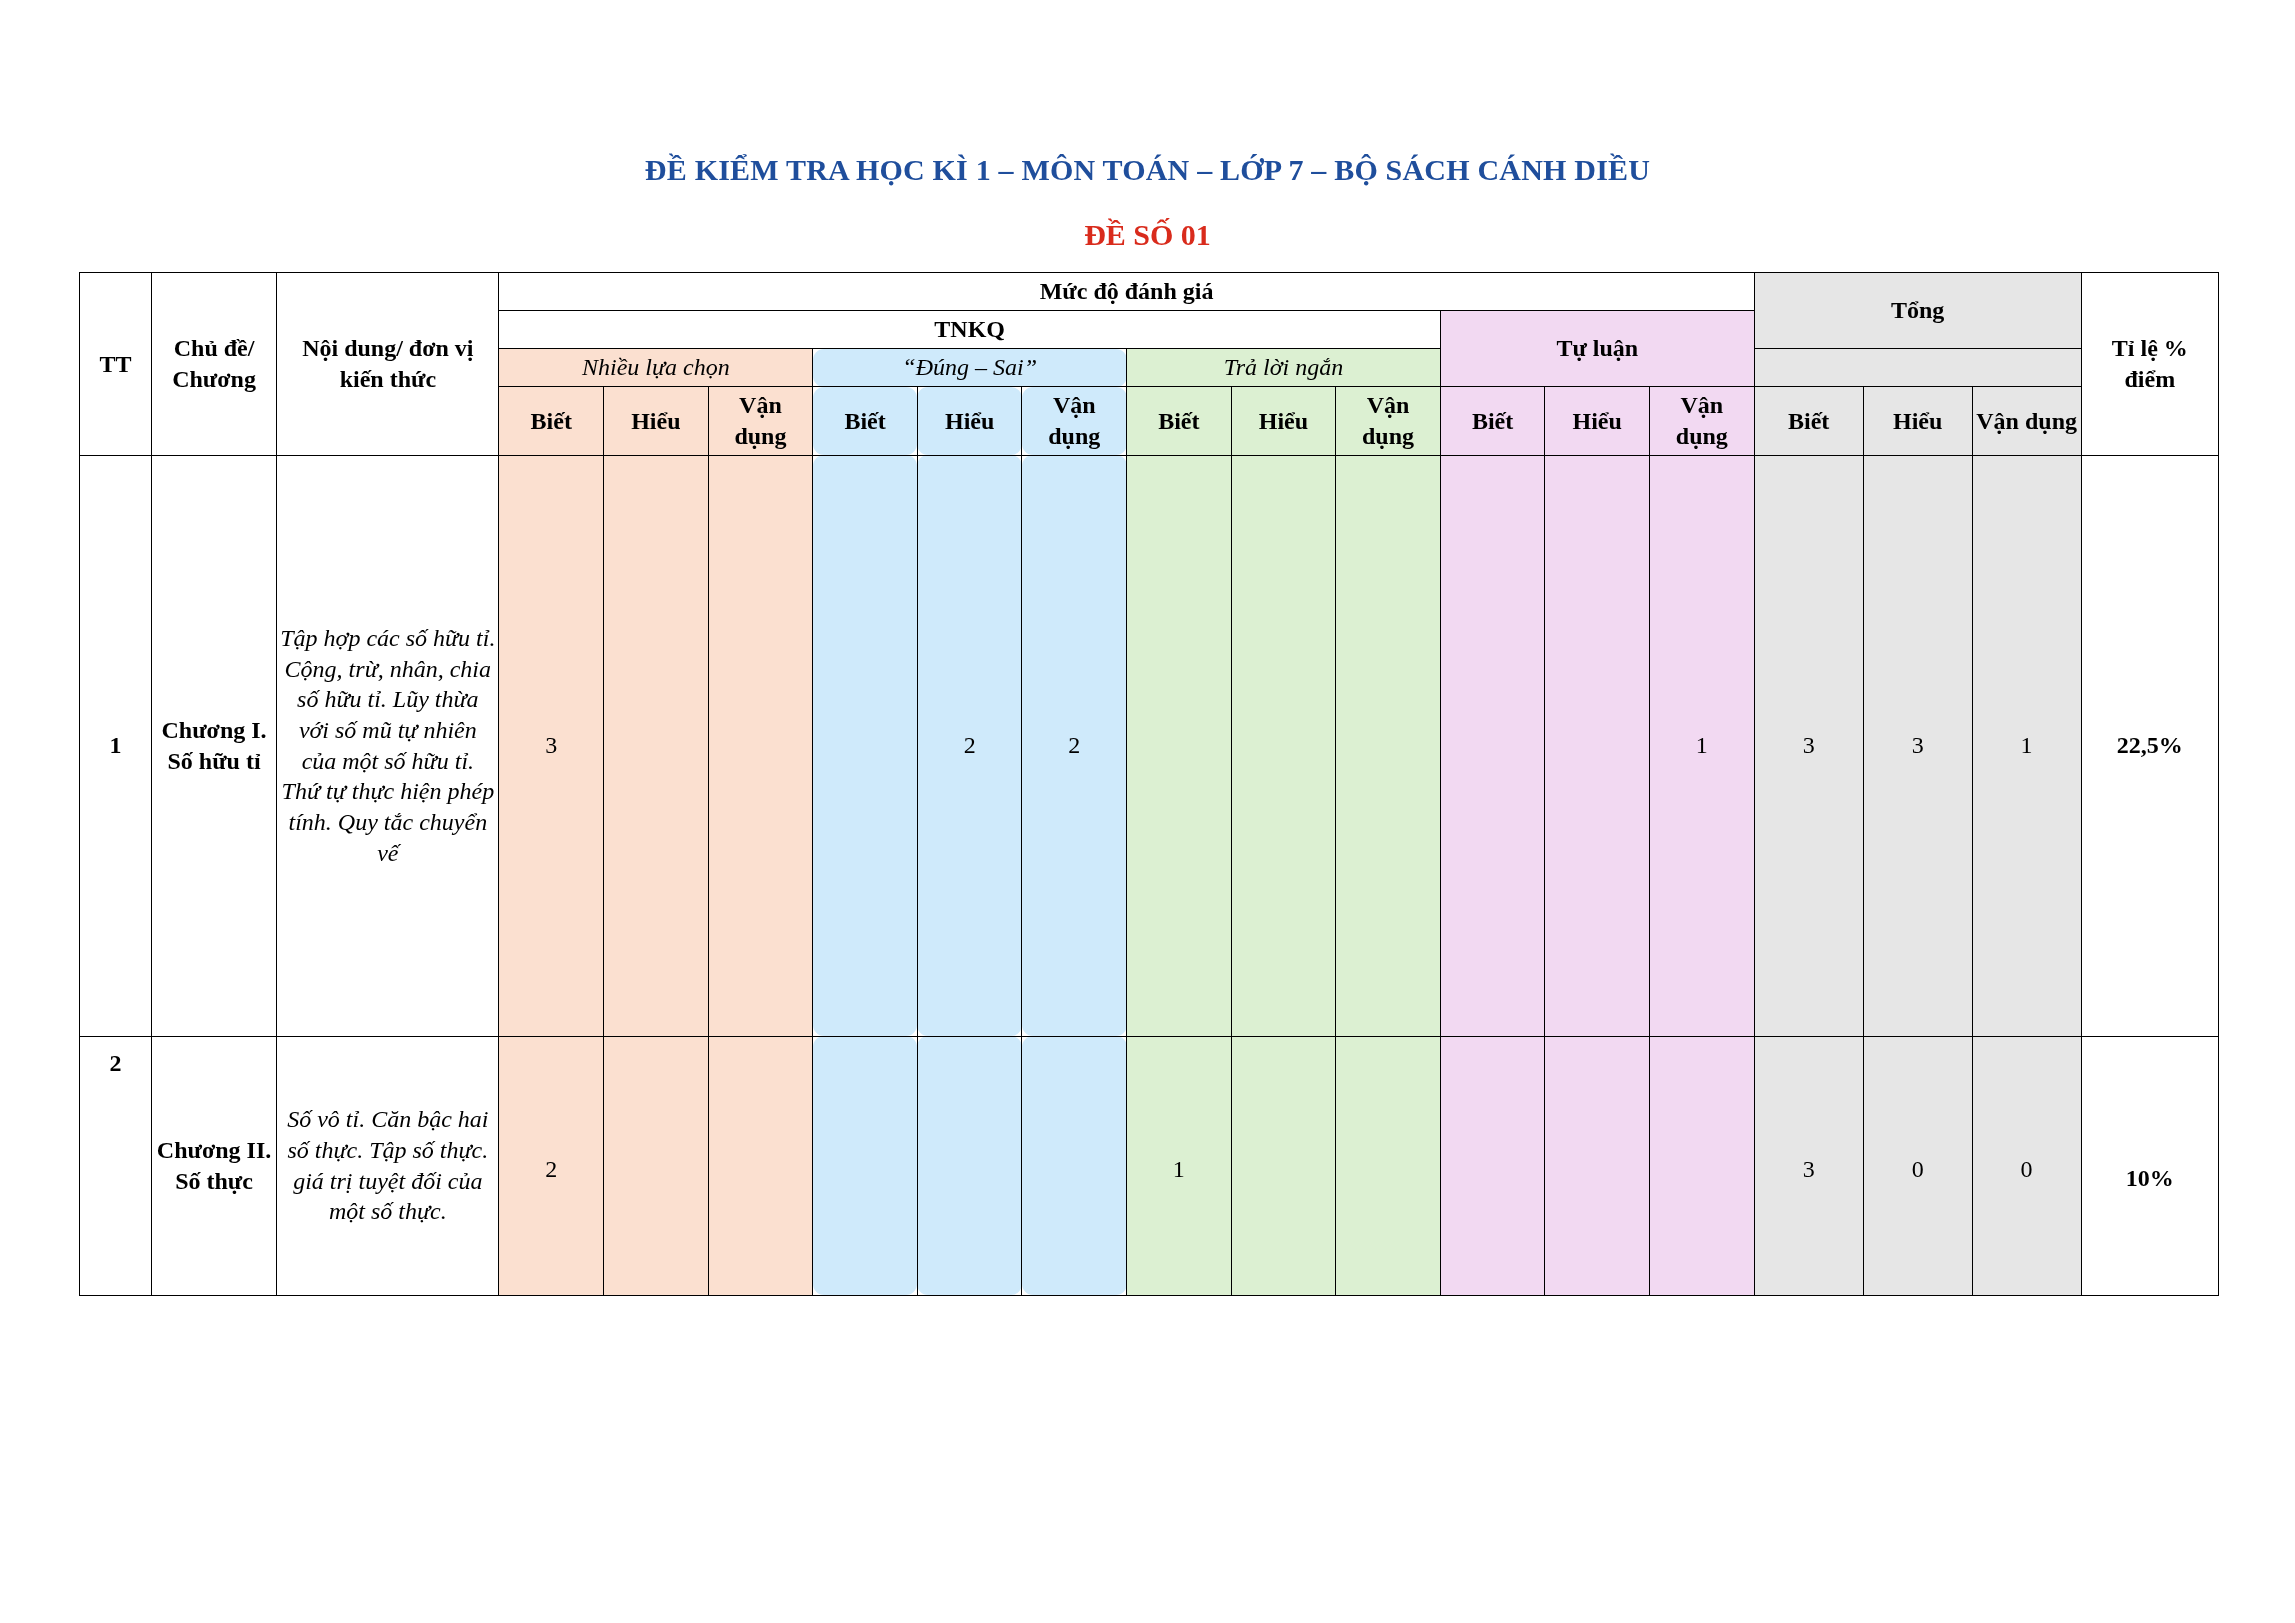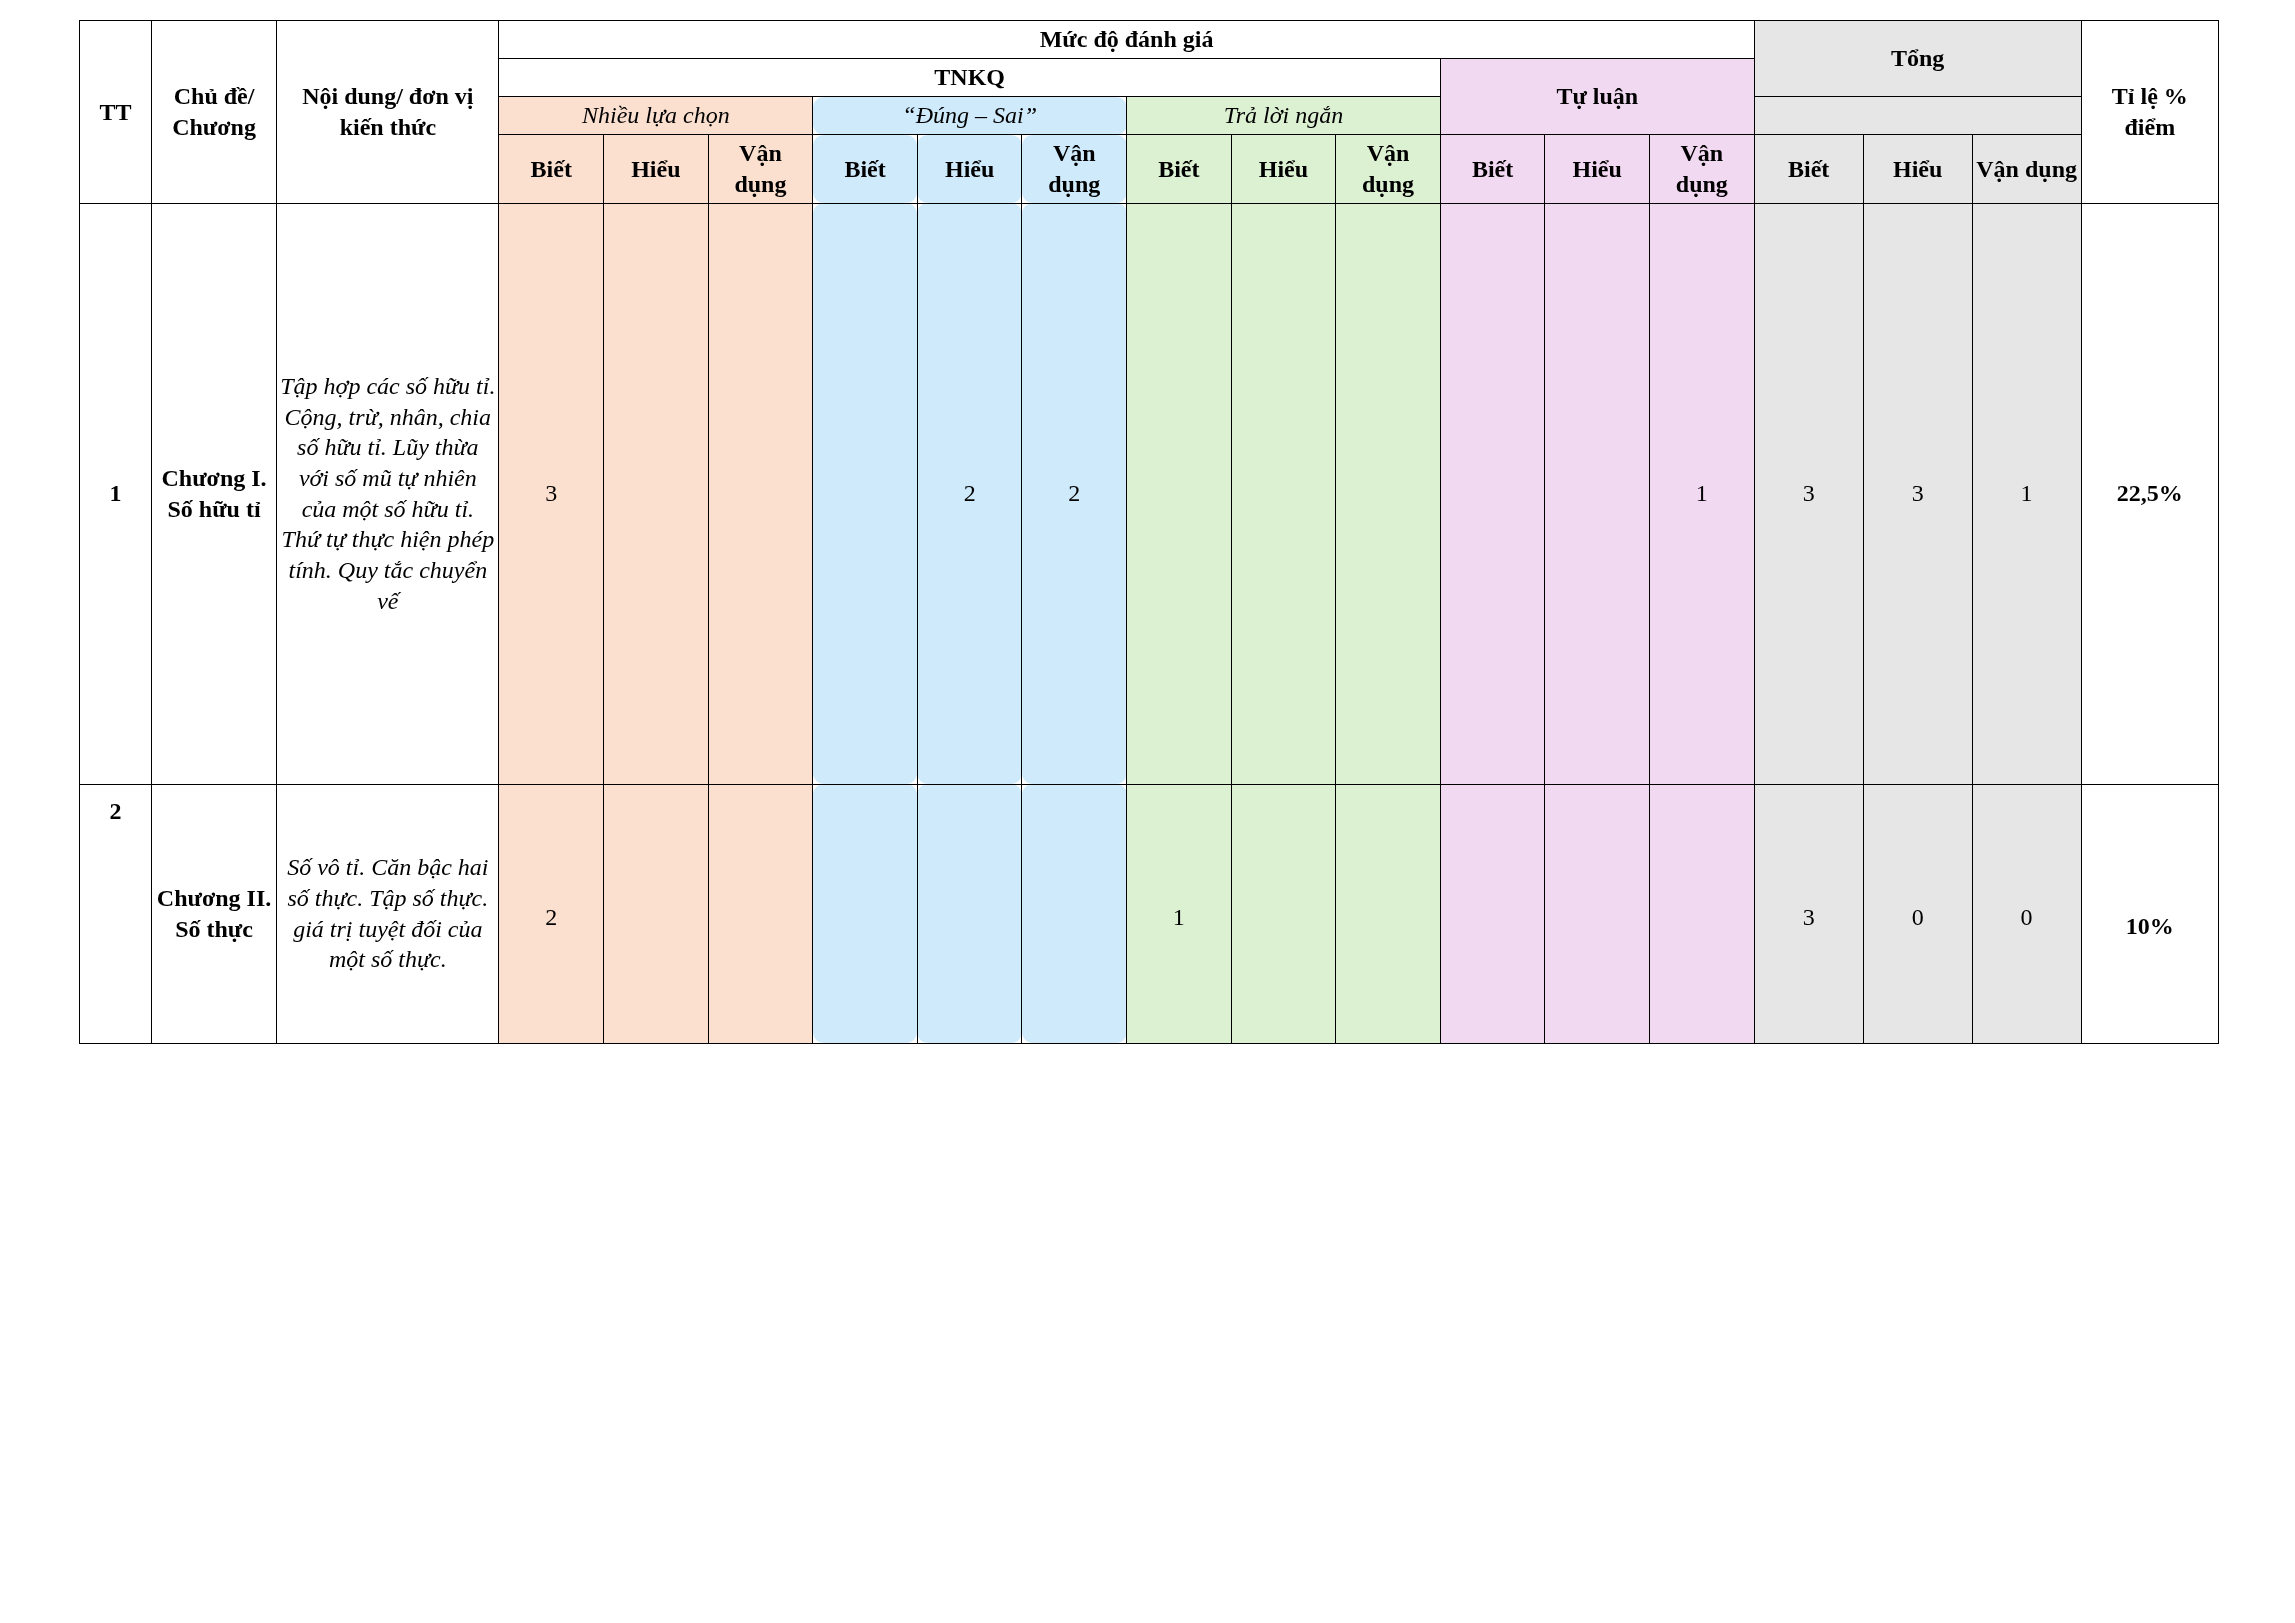--- a/index.html
+++ b/index.html
@@ -89,20 +89,22 @@
   .row-tall td { height: 581px; }
   .row-two td { height: 259px; vertical-align: top; }
   .row-two td.mid { vertical-align: middle; }
   .vtop { vertical-align: top; }
 </style>
 </head>
 <body>
 
 <div class="page">
 
+  <div class="title-main">ĐỀ KIỂM TRA HỌC KÌ 1 – MÔN TOÁN – LỚP 7 – BỘ SÁCH CÁNH DIỀU</div>
+  <div class="title-sub">ĐỀ SỐ 01</div>
 
   <table class="matrix">
     <colgroup>
       <col class="tt-col">
       <col class="chude-col">
       <col class="noidung-col">
       <col class="lvl-col">
         <col class="lvl-col">
         <col class="lvl-col">
       <col class="lvl-col">

